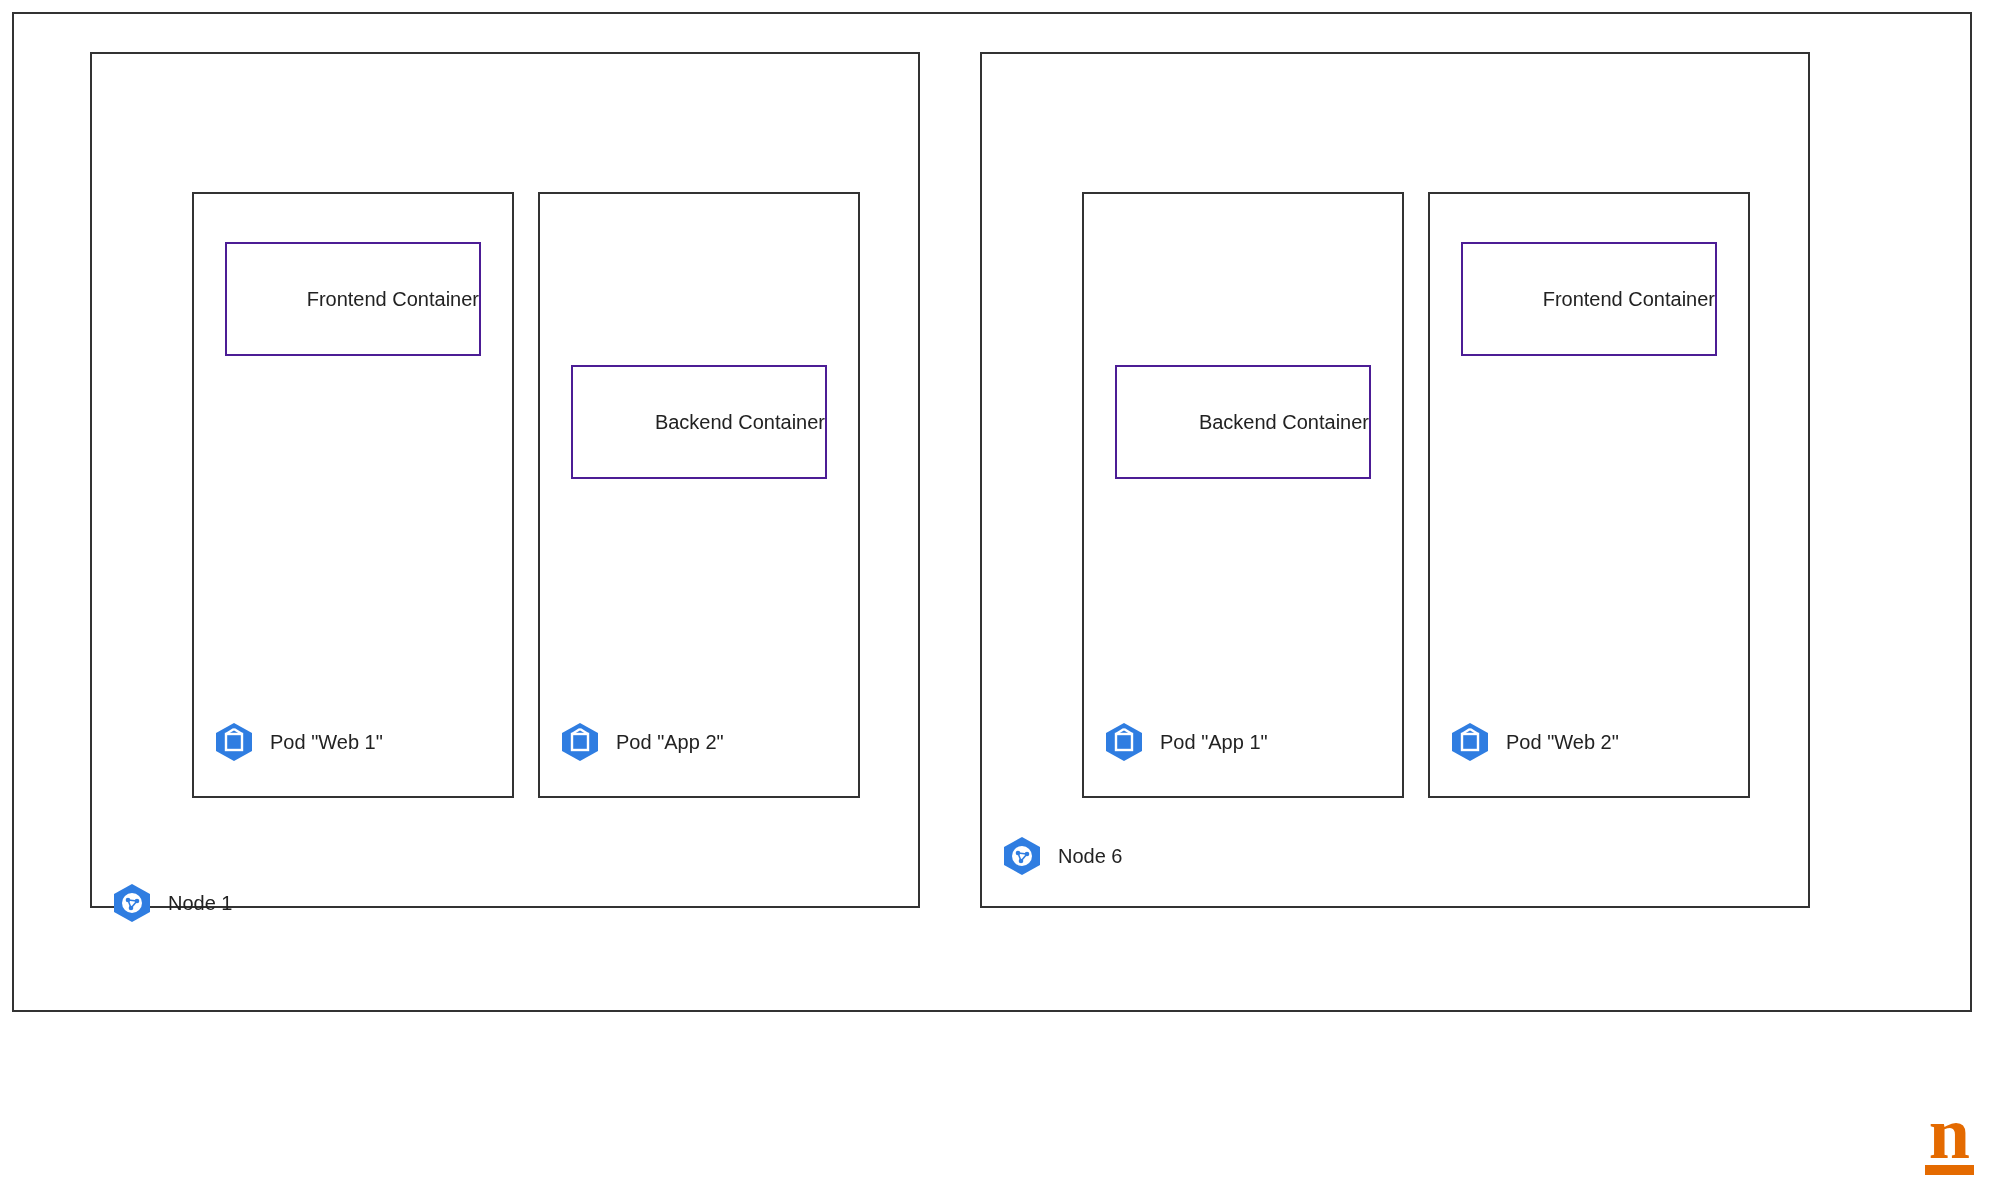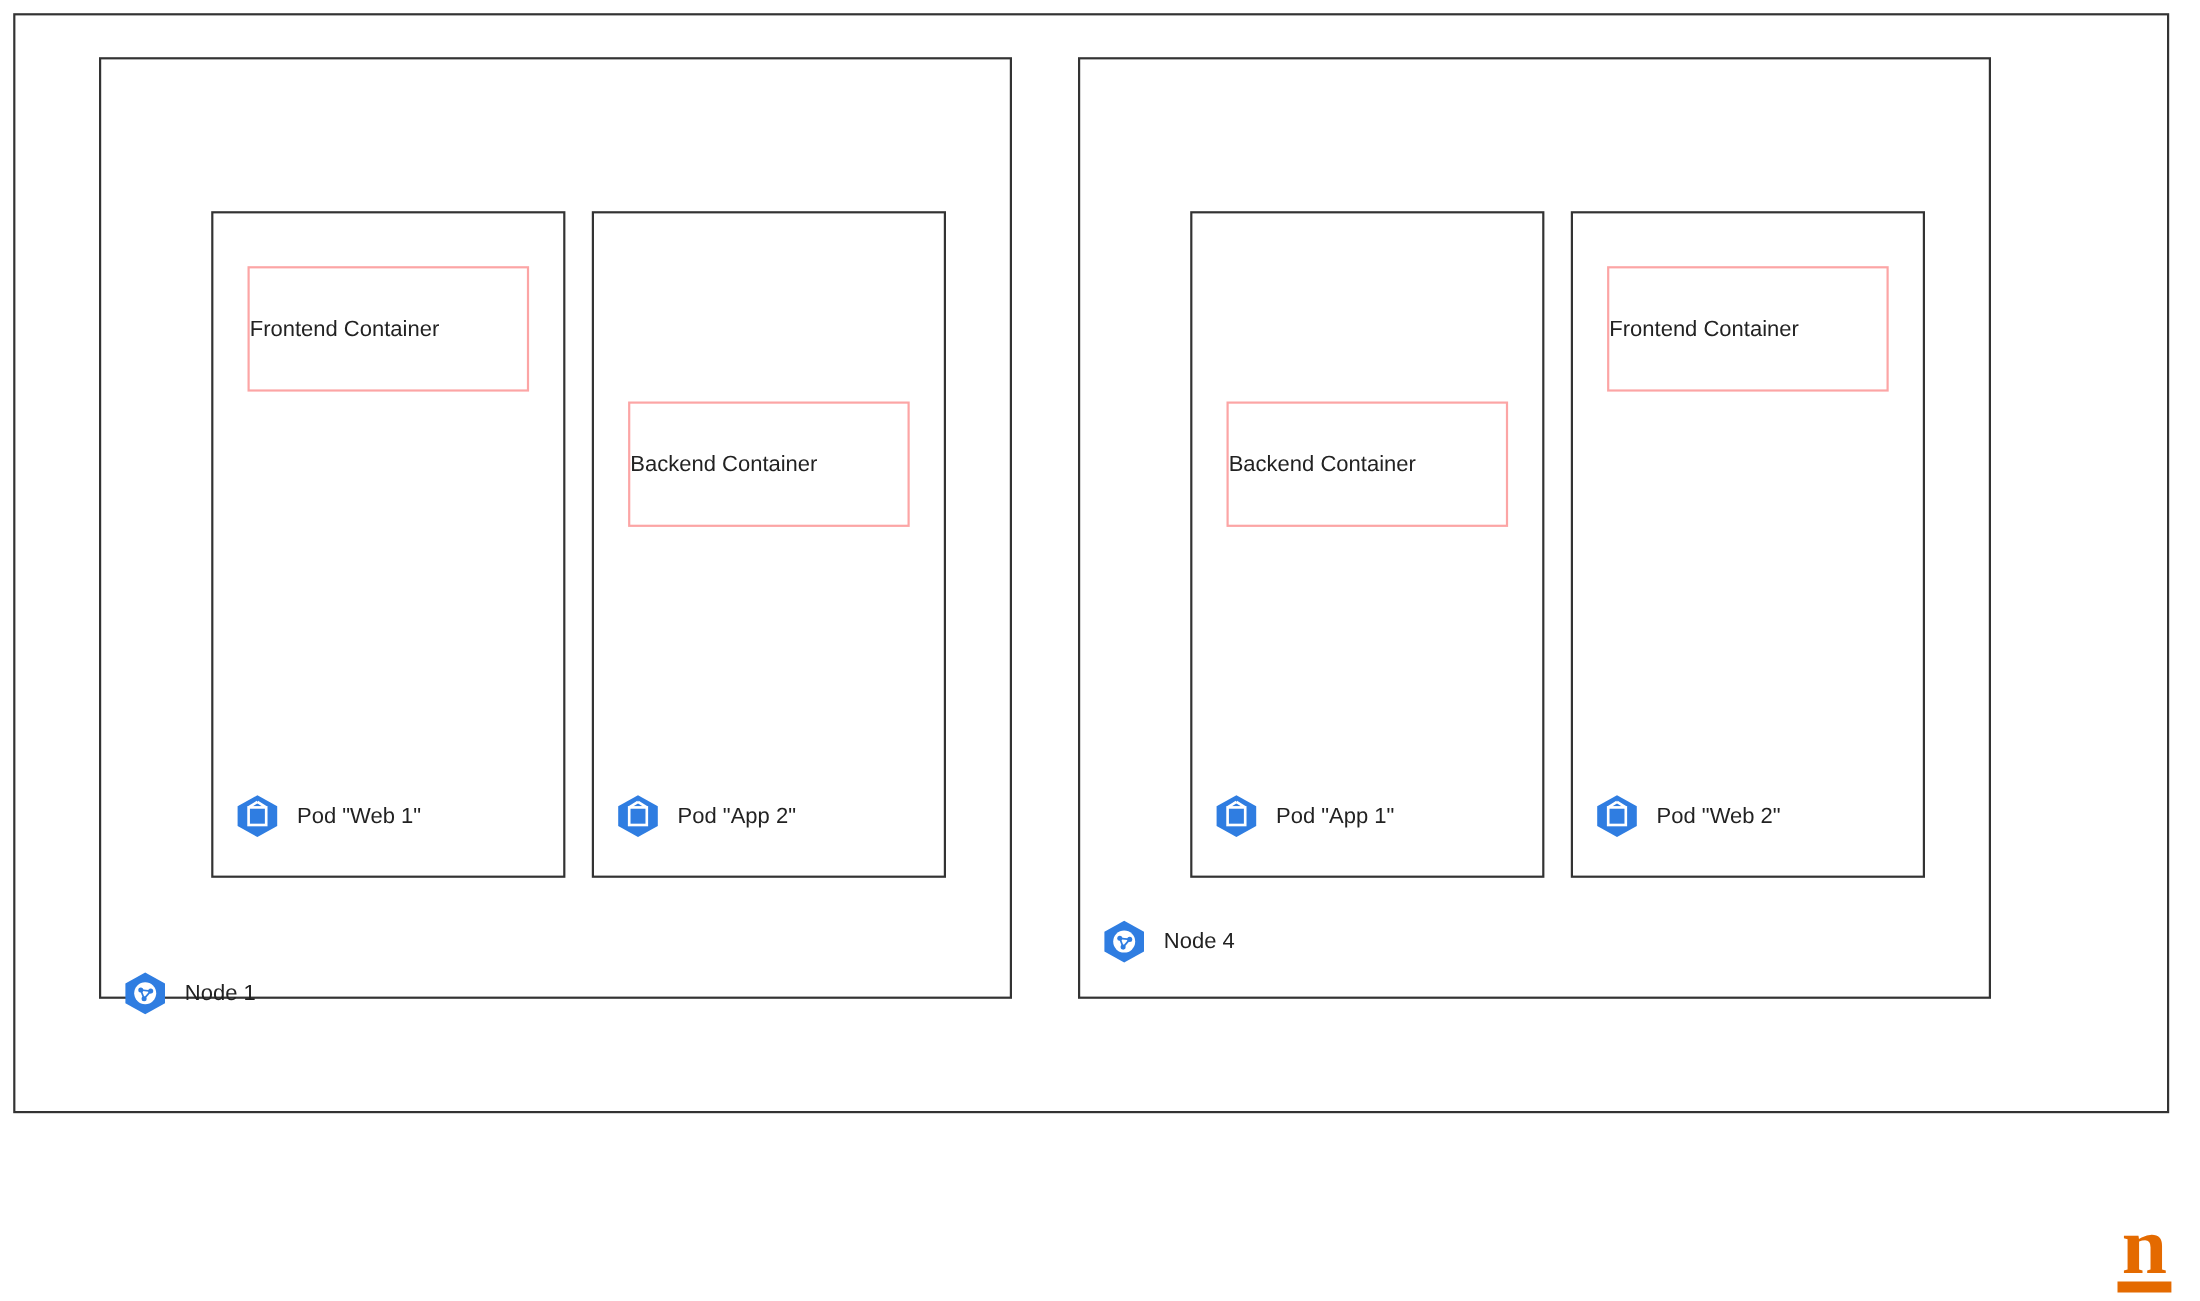--- a/index.html
+++ b/index.html
@@ -30,25 +30,25 @@
     border: 2px solid #333;
     box-sizing: border-box;
   }
   .pod-box {
     position: absolute;
     border: 2px solid #333;
     box-sizing: border-box;
   }
   .container-box {
     position: absolute;
-    border: 2px solid #fca5a5;
+    border: 2px solid #4c1d95;
     box-sizing: border-box;
     display: flex;
     align-items: center;
-    justify-content: flex-start;
+    justify-content: flex-end;
     font-size: 20px;
   }
   .pod-label-row {
     position: absolute;
     display: flex;
     align-items: center;
     gap: 14px;
     font-size: 20px;
   }
   .node-label-row {
@@ -174,19 +174,19 @@
     <svg class="hex-icon" viewBox="0 0 44 44">
       <polygon points="22,3 40,13 40,31 22,41 4,31 4,13" fill="#2f7de1"></polygon>
       <circle cx="22" cy="22" r="10" fill="#ffffff"></circle>
       <circle cx="18" cy="19" r="2.3" fill="#2f7de1"></circle>
       <circle cx="27" cy="20" r="2.3" fill="#2f7de1"></circle>
       <circle cx="21" cy="27" r="2.3" fill="#2f7de1"></circle>
       <line x1="18" y1="19" x2="27" y2="20" stroke="#2f7de1" stroke-width="1.6"></line>
       <line x1="18" y1="19" x2="21" y2="27" stroke="#2f7de1" stroke-width="1.6"></line>
       <line x1="27" y1="20" x2="21" y2="27" stroke="#2f7de1" stroke-width="1.6"></line>
     </svg>
-    <span>Node 4</span>
+    <span>Node 6</span>
   </div>
 
 
   <div class="brand-mark">n</div>
 
 </div>
 
 </body></html>

